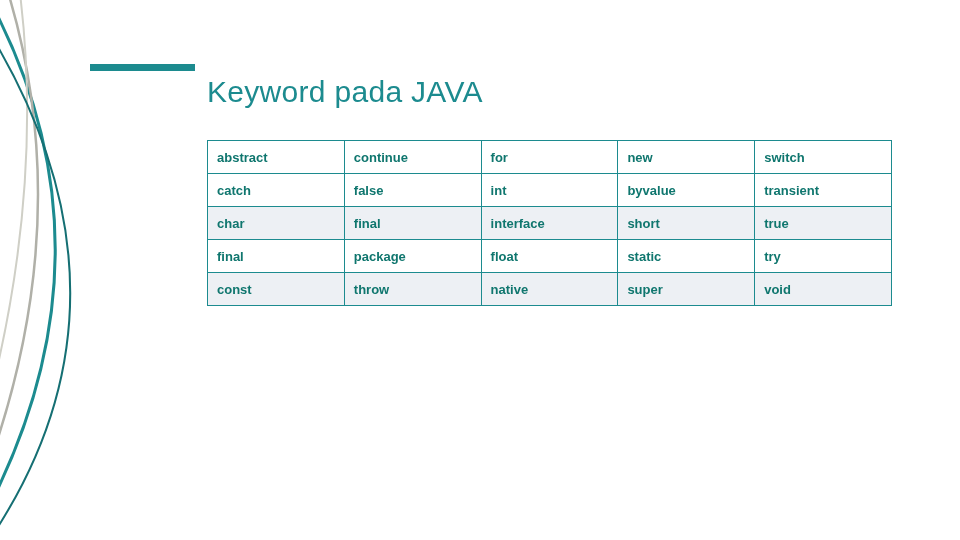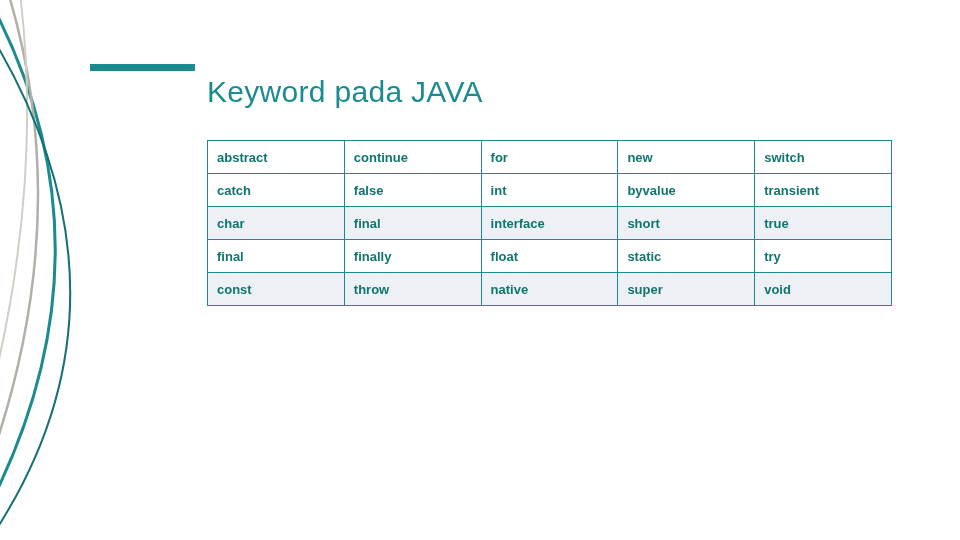--- a/index.html
+++ b/index.html
@@ -99,21 +99,21 @@
       </tr>
       <tr class="alt">
         <td>char</td>
         <td>final</td>
         <td>interface</td>
         <td>short</td>
         <td>true</td>
       </tr>
       <tr>
         <td>final</td>
-        <td>finally</td>
+        <td>package</td>
         <td>float</td>
         <td>static</td>
         <td>try</td>
       </tr>
       <tr class="alt">
         <td>const</td>
         <td>throw</td>
         <td>native</td>
         <td>super</td>
         <td>void</td>

